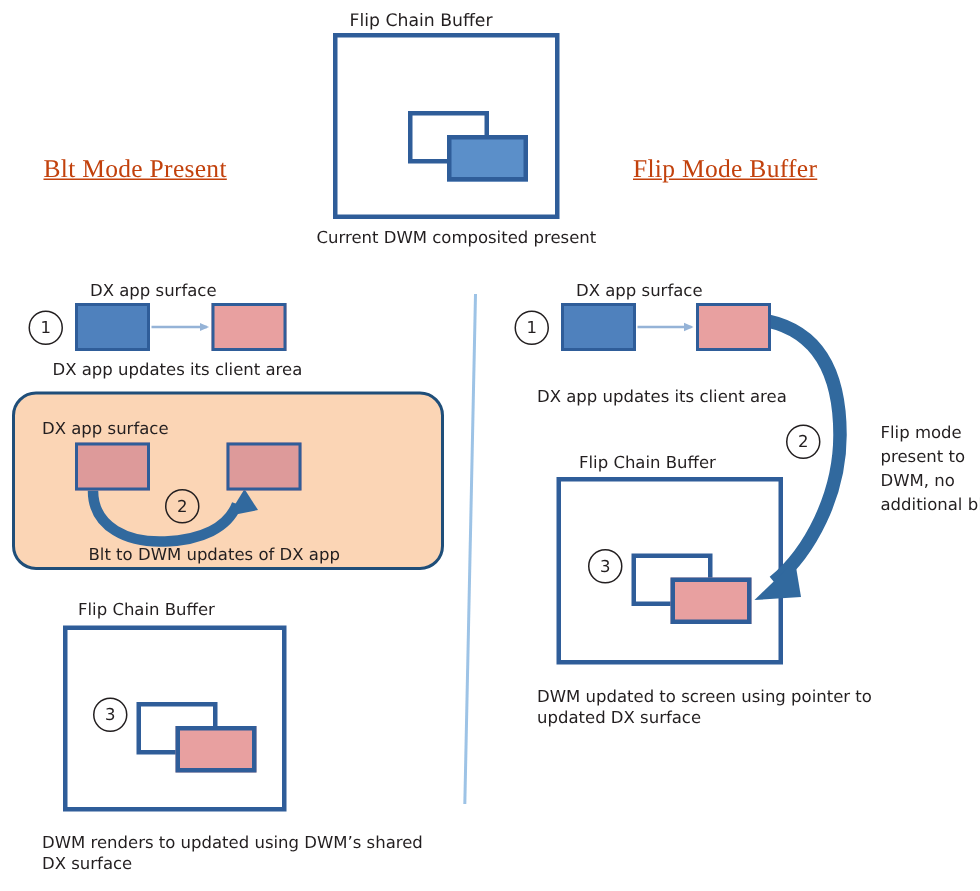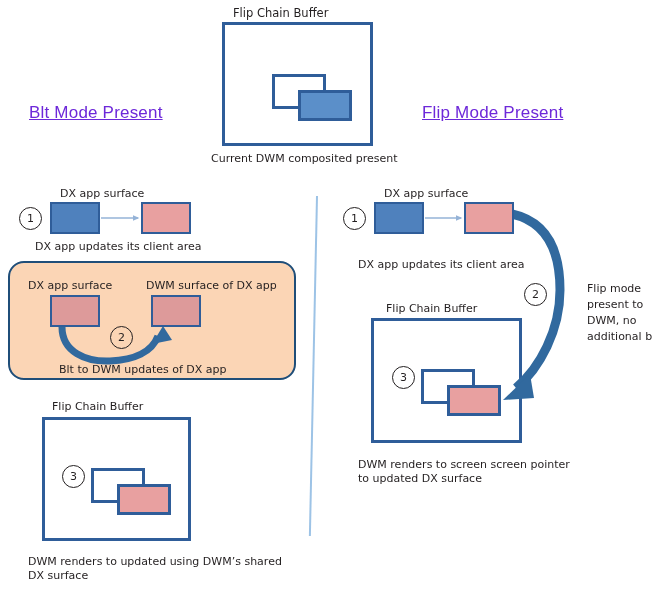--- a/index.html
+++ b/index.html
@@ -21,23 +21,23 @@
     position: absolute;
     font-family: "DejaVu Sans", sans-serif;
     font-size: 11px;
     color: #231f20;
     line-height: 14px;
     white-space: pre;
   }
   .lbl.wrap { white-space: normal; }
   .heading {
     position: absolute;
-    font-family: Liberation Sans, sans-serif;
+    font-family: Liberation Serif, serif;
     font-size: 17px;
-    color: #6d28d9;
+    color: #c2410c;
     text-decoration: underline;
     white-space: pre;
     letter-spacing: 0.2px;
     text-align: right;
   }
   .buffer {
     position: absolute;
     box-sizing: border-box;
     border: 3px solid #2f5d99;
     background: #ffffff;
@@ -124,39 +124,38 @@
   <div class="buffer" style="left:222px; top:22px; width:151px; height:124px;"></div>
 
   <div class="win-white" style="left:272px; top:74px; width:54px; height:35px;"></div>
 
   <div class="win-blue" style="left:298px; top:90px; width:54px; height:31px; z-index:3;"></div>
 
   <div class="lbl" style="left:211px; top:152px;">Current DWM composited present</div>
 
   <div class="heading" style="left:29px; top:103px;">Blt Mode Present</div>
 
-  <div class="heading" style="left:422px; top:103px;">Flip Mode Present</div>
+  <div class="heading" style="left:422px; top:103px;">Flip Mode Buffer</div>
 
   <div class="divider" style="left:316px; top:196px; width:2px; height:340px; transform:skewX(-1.2deg); transform-origin: top center;"></div>
 
   <div class="lbl" style="left:60px; top:187px;">DX app surface</div>
 
   <div class="circ" style="left:19px; top:207px; width:23px; height:23px;">1</div>
 
   <div class="box-blue" style="left:50px; top:202px; width:50px; height:32px;"></div>
 
   <div class="box-pink" style="left:141px; top:202px; width:50px; height:32px;"></div>
 
   <div class="lbl" style="left:35px; top:240px;">DX app updates its client area</div>
 
   <div class="orange-panel" style="left:8px; top:261px; width:288px; height:119px;"></div>
 
   <div class="lbl" style="left:28px; top:279px; z-index:4;">DX app surface</div>
 
-  <div class="lbl" style="left:146px; top:279px; z-index:4;">DWM surface of DX app</div>
 
   <div class="box-pink-plain" style="left:50px; top:295px; width:50px; height:32px; z-index:4;"></div>
 
   <div class="box-pink-plain" style="left:151px; top:295px; width:50px; height:32px; z-index:4;"></div>
 
   <div class="circ" style="left:110px; top:326px; width:23px; height:23px; background:#fbd5b5;">2</div>
 
   <div class="lbl" style="left:59px; top:363px; z-index:4;">Blt to DWM updates of DX app</div>
 
   <div class="lbl" style="left:52px; top:400px;">Flip Chain Buffer</div>
@@ -188,21 +187,21 @@
   <div class="lbl" style="left:386px; top:302px;">Flip Chain Buffer</div>
 
   <div class="buffer" style="left:371px; top:318px; width:151px; height:125px;"></div>
 
   <div class="circ" style="left:392px; top:366px; width:23px; height:23px;">3</div>
 
   <div class="win-white" style="left:421px; top:369px; width:54px; height:35px;"></div>
 
   <div class="win-pink" style="left:447px; top:385px; width:54px; height:31px; z-index:3;"></div>
 
-  <div class="lbl wrap" style="left:358px; top:458px; width:225px;">DWM renders to screen screen pointer to updated DX surface</div>
+  <div class="lbl wrap" style="left:358px; top:458px; width:225px;">DWM updated to screen using pointer to updated DX surface</div>
 
   <svg class="overlay" viewBox="0 0 653 594">
     <defs>
       <marker id="thinArrow" markerWidth="7" markerHeight="7" refX="5" refY="3.2" orient="auto" markerUnits="userSpaceOnUse">
         <path d="M0,0.4 L6.4,3.2 L0,6 z" fill="#95b3d7"></path>
       </marker>
     </defs>
 
     <line x1="101" y1="218" x2="138" y2="218" stroke="#95b3d7" stroke-width="1.6" marker-end="url(#thinArrow)"></line>
 

